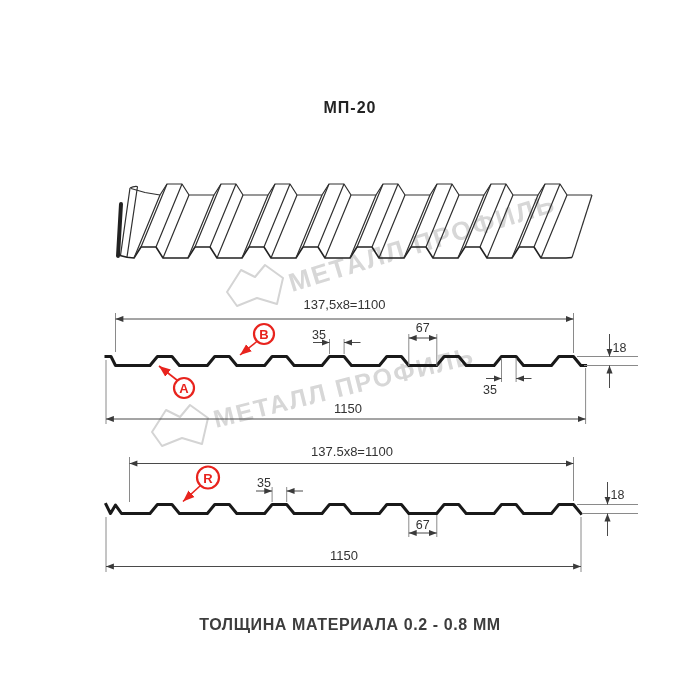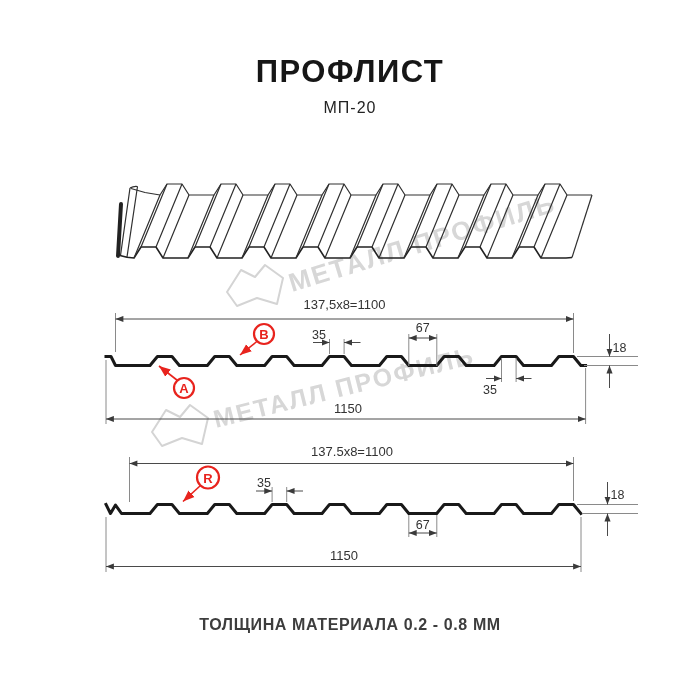--- a/index.html
+++ b/index.html
@@ -1,21 +1,21 @@
 <!DOCTYPE html>
 <html><head>
 <meta charset="utf-8">
 <style>
   html,body{margin:0;padding:0;background:#fff;}
   #page{position:relative;width:700px;height:700px;background:#ffffff;overflow:hidden;
         font-family:"Liberation Sans", sans-serif;}
   .title{position:absolute;top:54px;left:0;width:700px;text-align:center;
          font-size:31px;font-weight:800;letter-spacing:1.5px;color:#161616;}
   .subtitle{position:absolute;top:99px;left:0;width:700px;text-align:center;
-         font-size:16px;font-weight:400;letter-spacing:1px;color:#232323;}
+         font-size:16px;font-weight:700;letter-spacing:1px;color:#232323;}
   .footer{position:absolute;top:616px;left:0;width:700px;text-align:center;
          font-size:16px;font-weight:600;letter-spacing:0.6px;color:#3d3d3d;}
   svg{position:absolute;left:0;top:130px;}
   .thick{stroke:#191919;stroke-width:3;fill:none;stroke-linejoin:round;stroke-linecap:square;}
   .thin{stroke:#4a4a4a;stroke-width:1;fill:none;}
   .ext{stroke:#8a8a8a;stroke-width:1;fill:none;}
   .t3d{stroke:#303030;stroke-width:1.2;fill:none;stroke-linejoin:round;}
   .t3dF{stroke:#222;stroke-width:1.6;fill:none;stroke-linejoin:round;}
   .cap{stroke:#222;stroke-width:4;stroke-linecap:round;fill:none;}
   .dimtext{font-family:"Liberation Sans",sans-serif;font-size:12.5px;fill:#333;}
@@ -24,21 +24,20 @@
   .redcirc{stroke:#e8231d;stroke-width:2.2;fill:#fff;}
   .redtext{font-family:"Liberation Sans",sans-serif;font-size:13px;font-weight:bold;fill:#e8231d;}
   .wmtext{font-family:"Liberation Sans",sans-serif;font-weight:bold;fill:#d7d7d7;letter-spacing:2px;}
   .wmlogo{stroke:#d4d4d4;stroke-width:2;fill:none;stroke-linejoin:round;}
 </style>
 </head>
 <body>
 
 <div id="page">
 
-  <div class="title">ПРОФЛИСТ</div>
   <div class="subtitle">МП-20</div>
 
   <svg width="700" height="470" viewBox="0 130 700 470">
     <defs>
       <marker id="mA" viewBox="0 0 10 8" refX="9" refY="4" markerWidth="9" markerHeight="7" orient="auto-start-reverse">
         <path d="M0,0.5 L9,4 L0,7.5 z" fill="#3a3a3a"></path>
       </marker>
       <marker id="mR" viewBox="0 0 10 8" refX="9" refY="4" markerWidth="8" markerHeight="6.5" orient="auto">
         <path d="M0,0.5 L9,4 L0,7.5 z" fill="#e8231d"></path>
       </marker>

